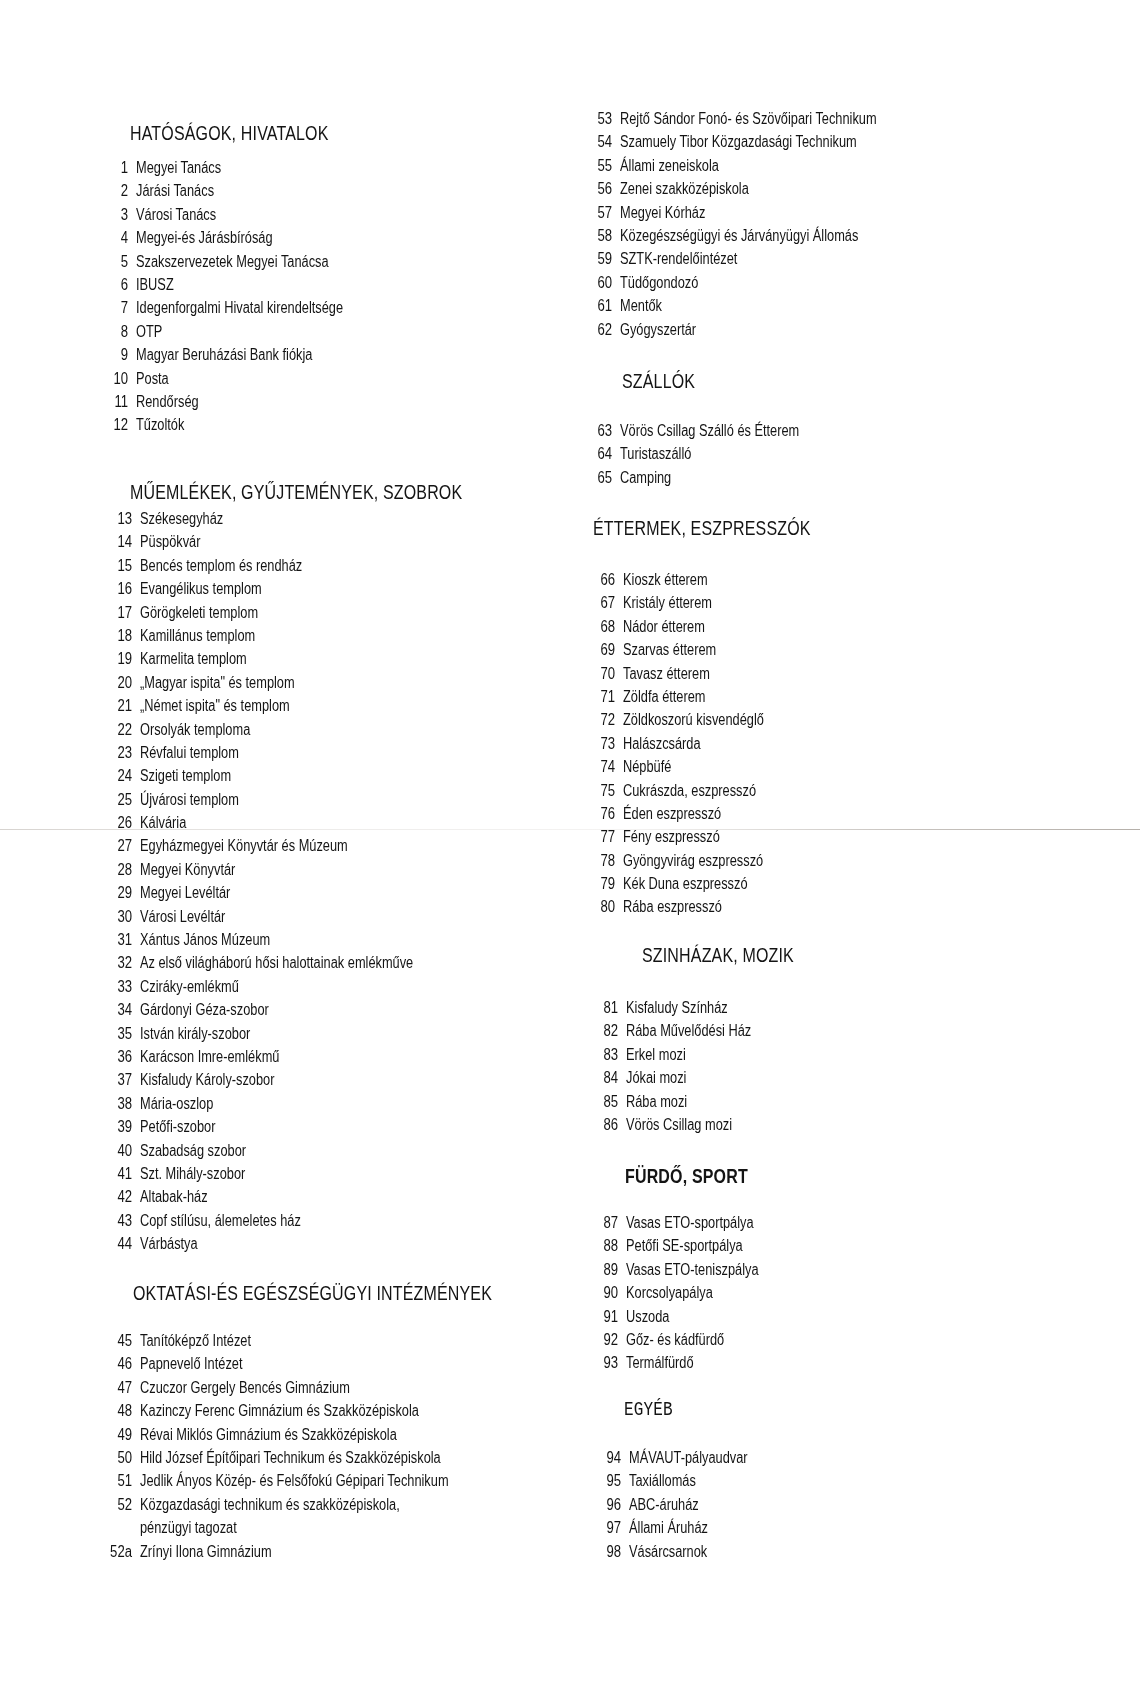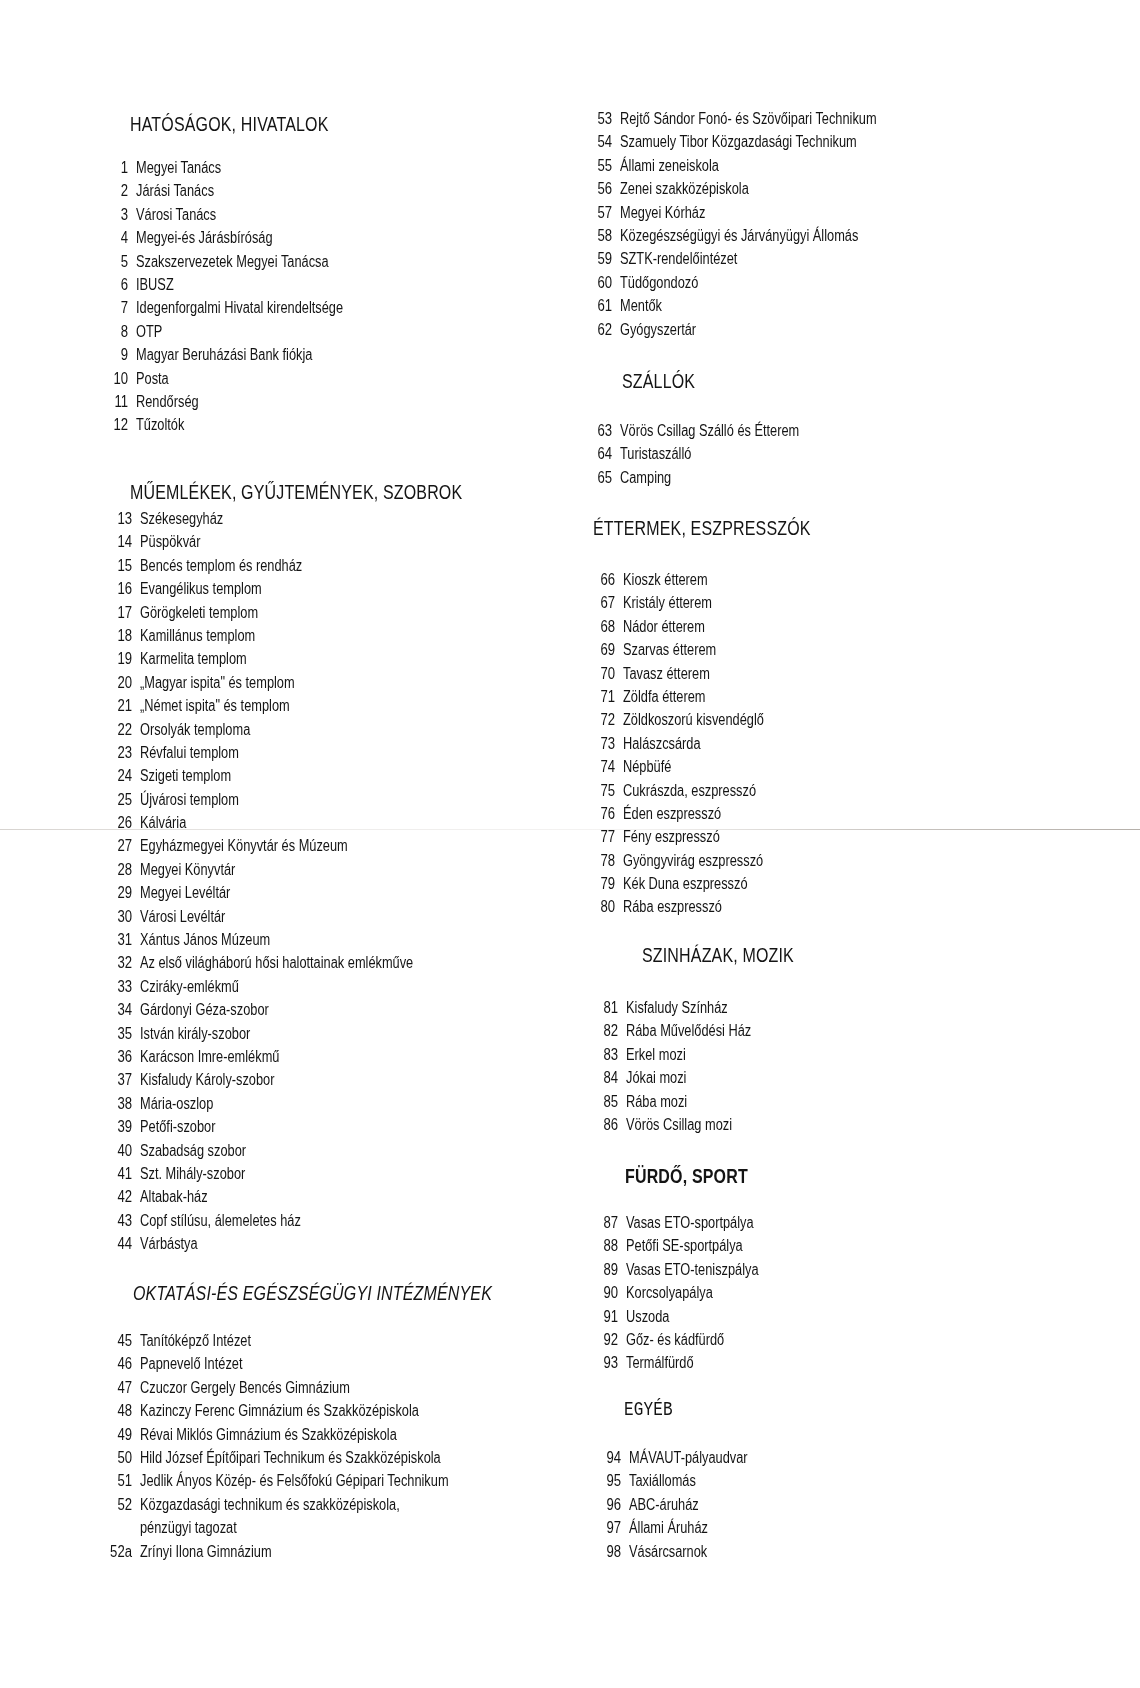--- a/index.html
+++ b/index.html
@@ -32,21 +32,21 @@
     position:absolute; left:36px;
     transform:scaleX(0.80); transform-origin:left center;
   }
   .cont { position:absolute; left:36px; top:23.4px; transform:scaleX(0.80); transform-origin:left center; }
 </style>
 </head>
 <body>
 
 <div class="fold"></div>
 
-<div class="section" style="left:130px; top:111px;">
+<div class="section" style="left:130px; top:120px;">
   <div class="heading">HATÓSÁGOK, HIVATALOK</div>
 </div>
 <div class="section" style="left:100px; top:156px;">
     <div class="list">
       <div class="item">
         <span class="num">1</span>
         <span class="txt">Megyei Tanács</span>
       </div>
       <div class="item">
         <span class="num">2</span>
@@ -224,21 +224,21 @@
         <span class="num">43</span>
         <span class="txt">Copf stílúsu, álemeletes ház</span>
       </div>
       <div class="item">
         <span class="num">44</span>
         <span class="txt">Várbástya</span>
       </div>
     </div>
   </div>
 
-<div class="section" style="left:133px; top:1280px;font-style:italic;">
+<div class="section" style="left:133px; top:1280px;">
   <div class="heading">OKTATÁSI-ÉS EGÉSZSÉGÜGYI INTÉZMÉNYEK</div>
 </div>
 <div class="section" style="left:104px; top:1329px;">
     <div class="list">
       <div class="item">
         <span class="num">45</span>
         <span class="txt">Tanítóképző Intézet</span>
       </div>
       <div class="item">
         <span class="num">46</span>

